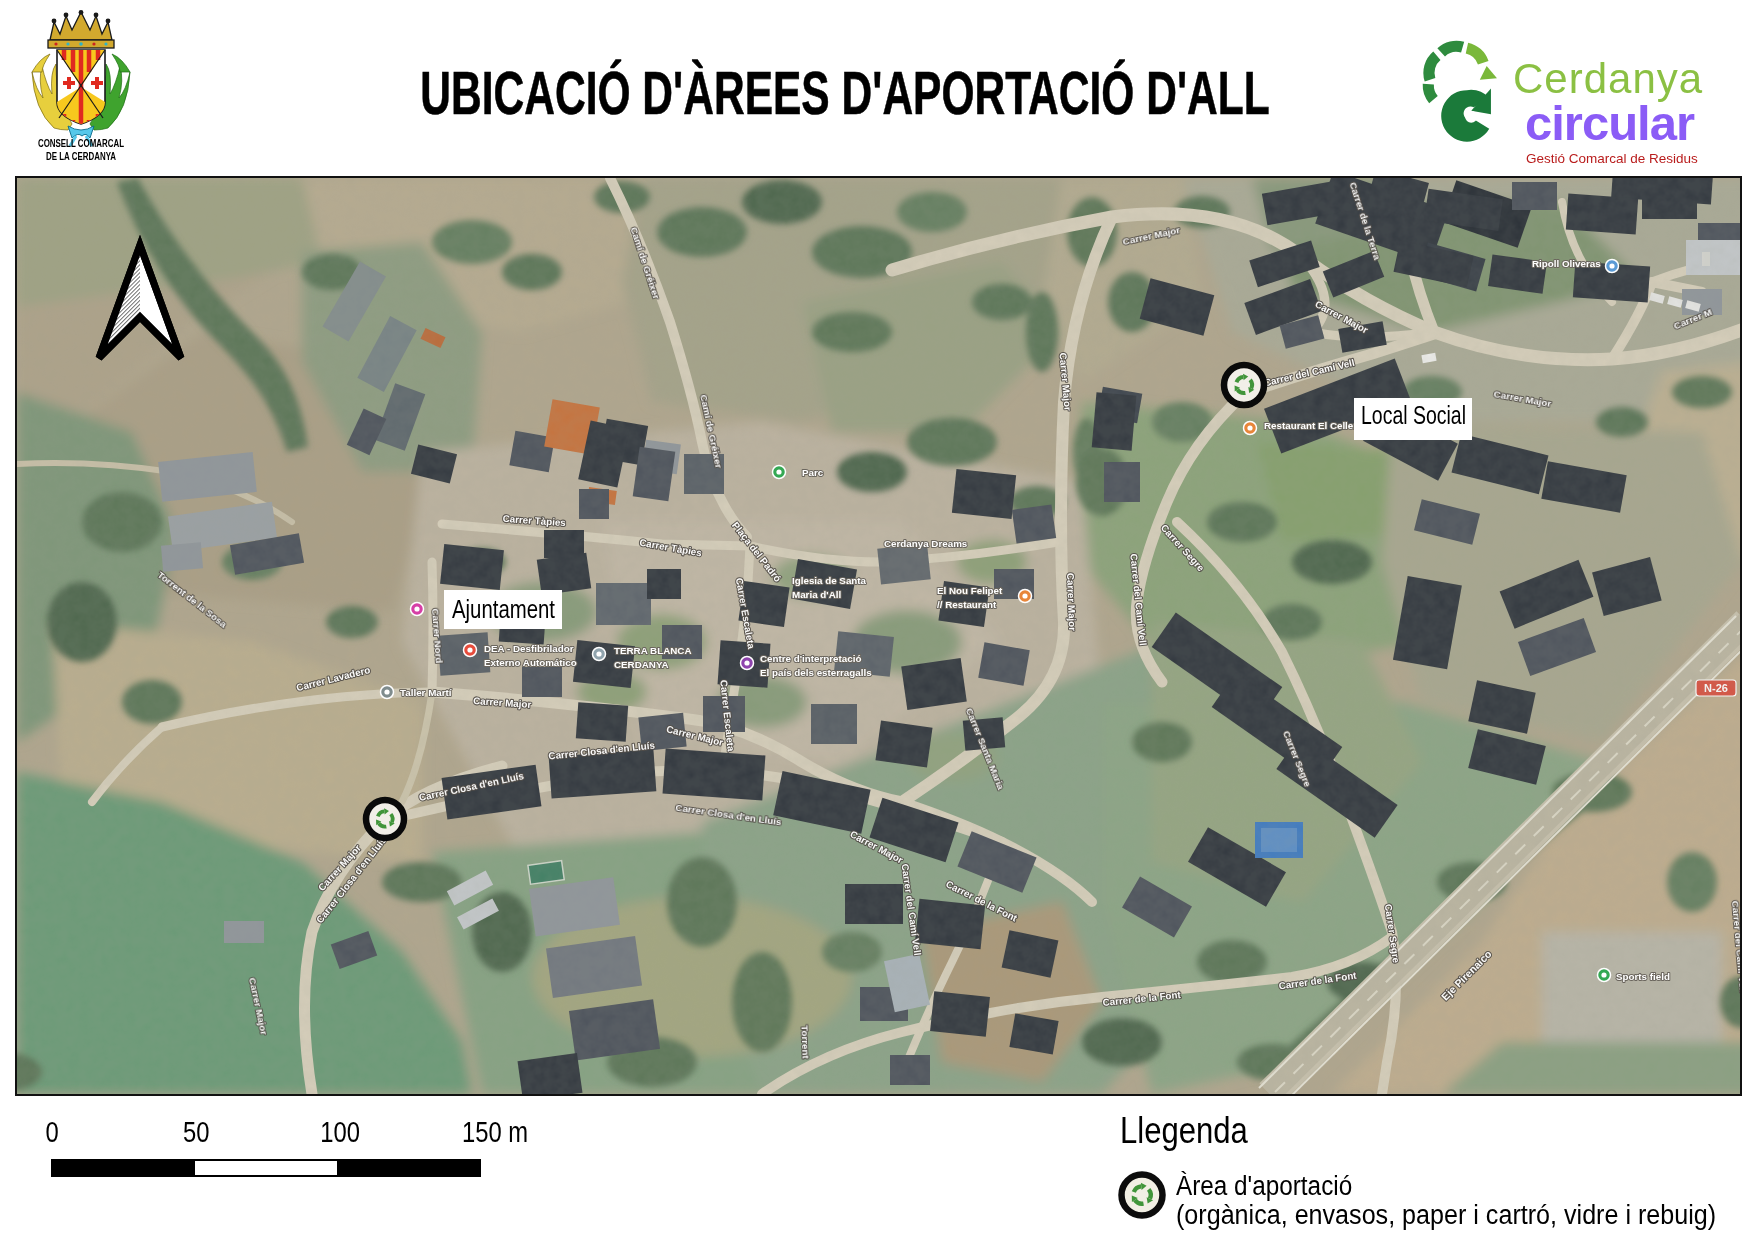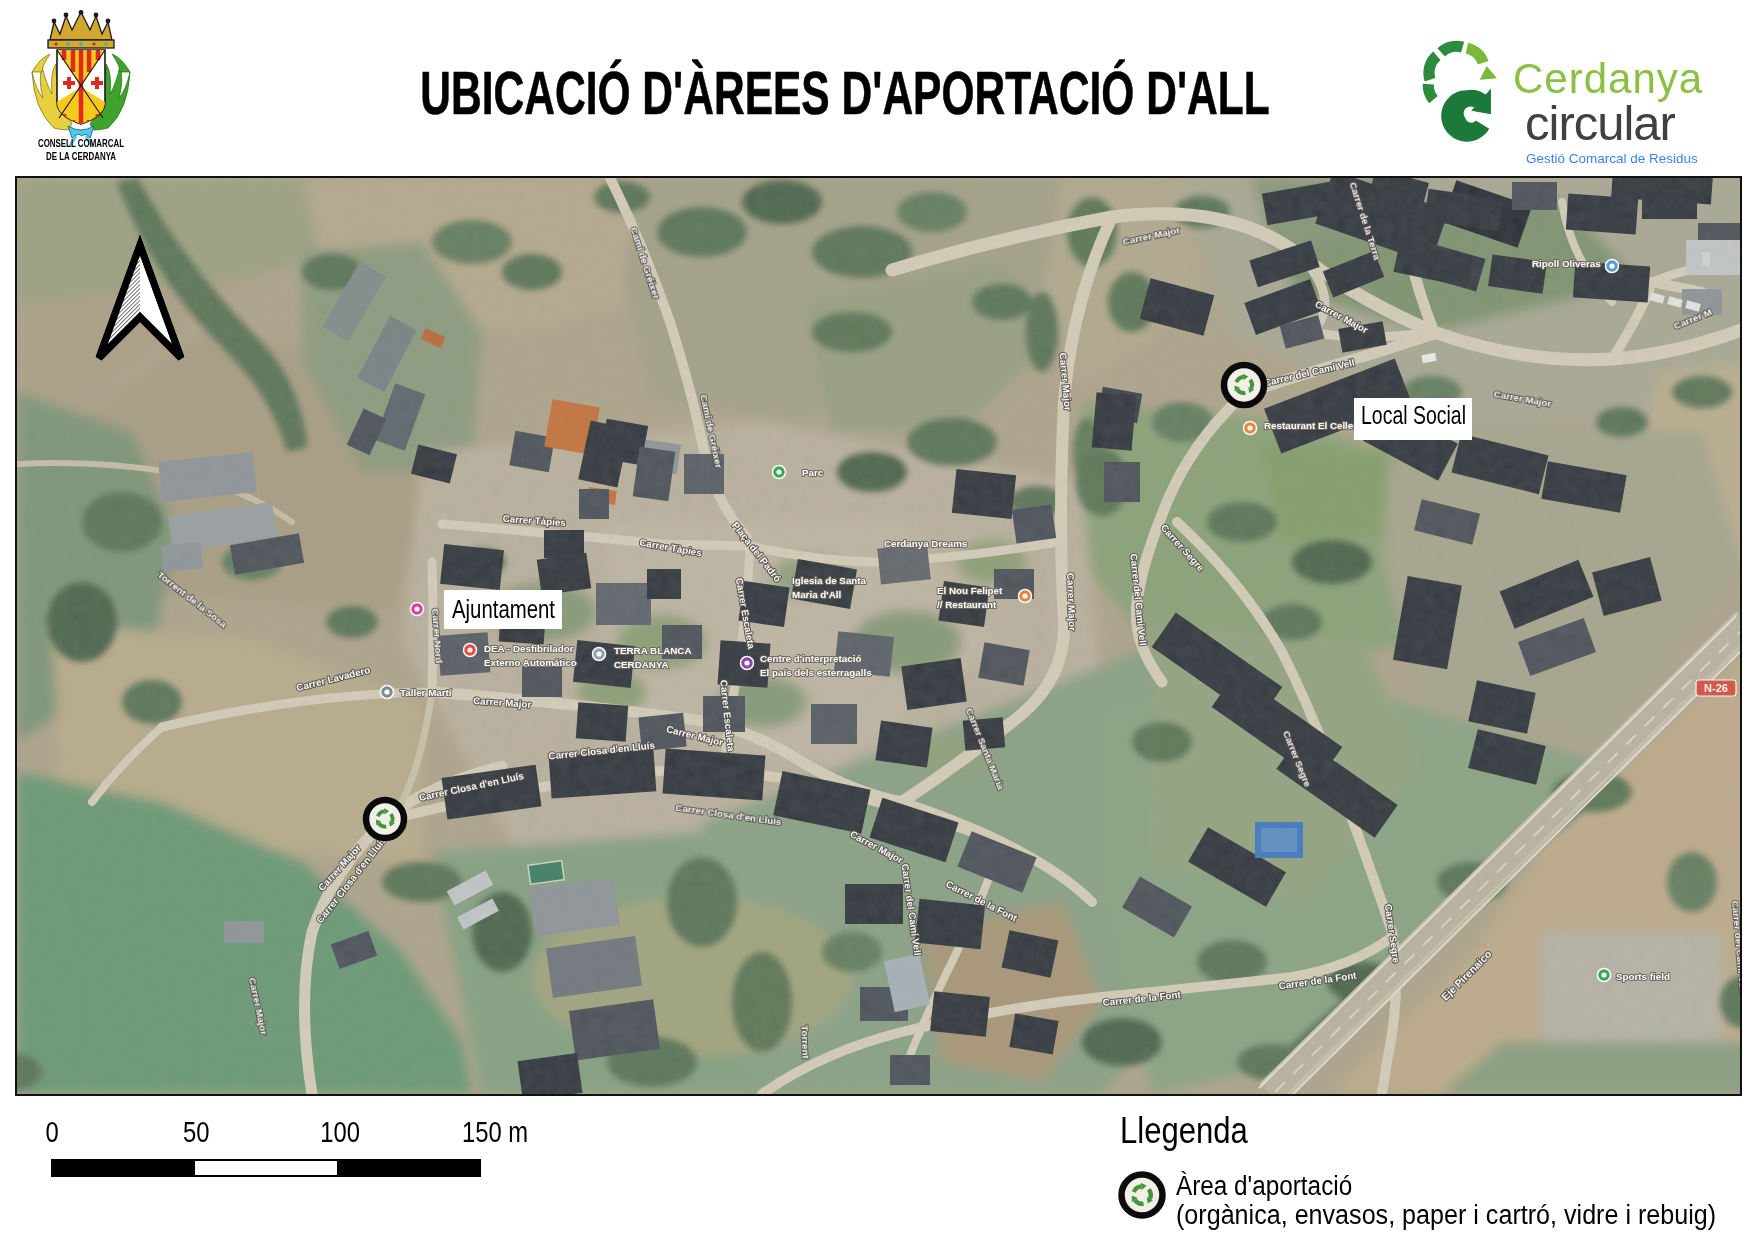--- a/index.html
+++ b/index.html
@@ -84,22 +84,22 @@
 <path d="M27,20 A26,26 0 0 1 52,14" stroke="#2e8b3e" stroke-width="13"></path>
 <path d="M18,75 A26,26 0 0 1 12,57" stroke="#2e8b3e" stroke-width="13"></path>
 <path d="M57,15 A26,26 0 0 1 76,32" stroke="#7ab83a" stroke-width="13"></path>
 </g>
 <path d="M80,36 L92,50 L72,52 Z" fill="#7ab83a"></path>
 <path d="M57,64 a30,30 0 1 0 26,45 l-18,-11 a8,8 0 1 1 0,-14 l18,-11 a30,30 0 0 0 -26,-9 Z" fill="#1b7a3a"></path>
 <path d="M85,62 L62,88 L85,92 Z" fill="#1b7a3a"></path>
 <circle cx="62" cy="95" r="7" fill="#fff"></circle>
 </svg>
 <div style="position:absolute;left:100px;top:28px;font-size:42px;line-height:42px;letter-spacing:1px;color:#8bc043;">Cerdanya</div>
-<div style="position:absolute;left:112px;top:69px;font-size:49px;line-height:49px;font-weight:normal;letter-spacing:-1px;color:#404040;">circular</div>
-<div style="position:absolute;left:113px;top:121px;font-size:13.5px;color:#3b82f6;">Gestió Comarcal de Residus</div>
+<div style="position:absolute;left:112px;top:69px;font-size:49px;line-height:49px;font-weight:bold;letter-spacing:-1px;color:#8b5cf6;">circular</div>
+<div style="position:absolute;left:113px;top:121px;font-size:13.5px;color:#b91c1c;">Gestió Comarcal de Residus</div>
 </div>
 
 <div class="abs" id="mapframe">
 <svg width="1723" height="916" viewBox="15 176 1723 916" preserveAspectRatio="none">
 <defs>
 <filter id="soft" x="-20%" y="-20%" width="140%" height="140%">
           <feGaussianBlur stdDeviation="6"></feGaussianBlur>
         </filter>
 <filter id="soft2" x="-30%" y="-30%" width="160%" height="160%">
           <feGaussianBlur stdDeviation="3"></feGaussianBlur>

